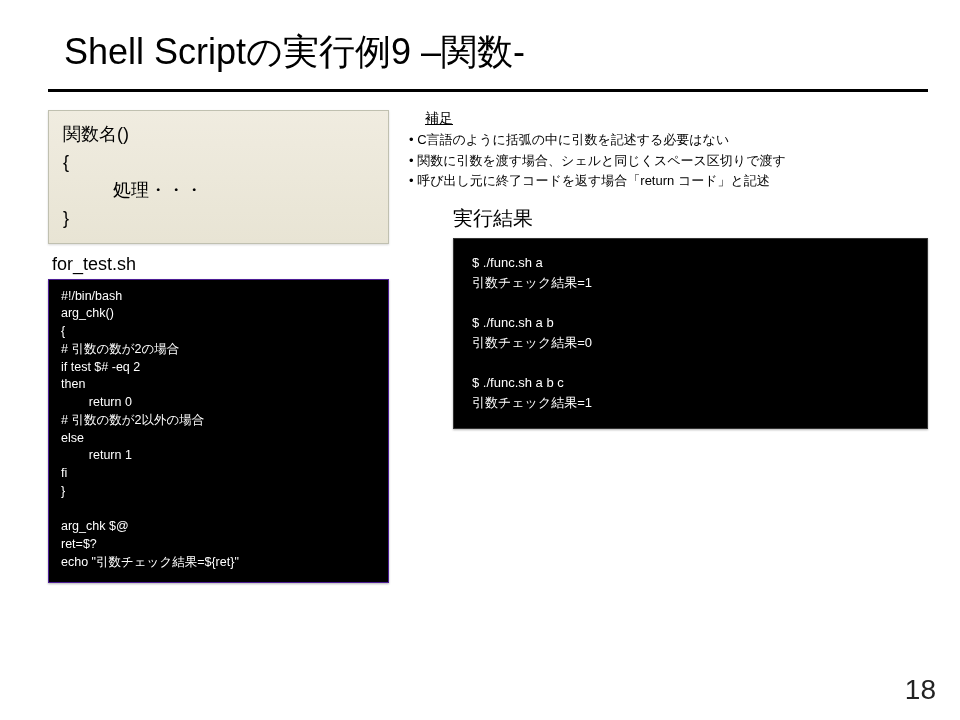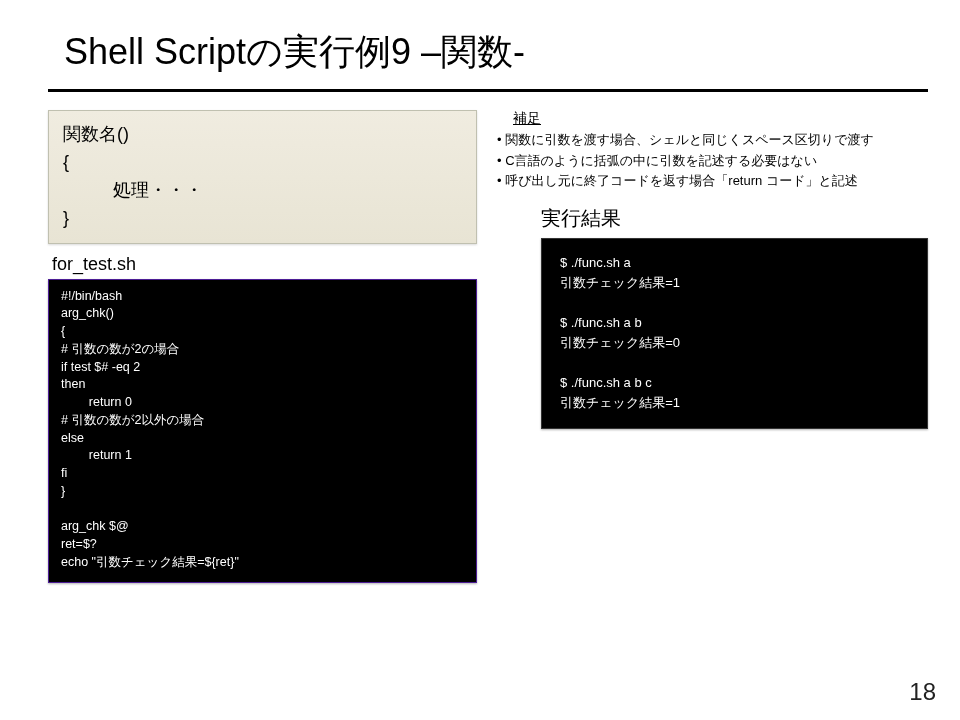--- a/index.html
+++ b/index.html
@@ -22,21 +22,21 @@
   .title-underline {
     border-bottom: 3px solid #000;
     margin: 0 32px 18px 48px;
   }
   .content {
     display: flex;
     padding: 0 32px 0 48px;
     gap: 16px;
   }
   .left-col {
-    width: 429px;
+    width: 341px;
     flex-shrink: 0;
   }
   .right-col {
     flex: 1;
     min-width: 0;
   }
   .syntax-box {
     background: #ece9d8;
     background: linear-gradient(#f0ece0, #e8e4d4);
     border: 1px solid #c0c0b0;
@@ -95,21 +95,21 @@
     white-space: pre-wrap;
     margin-left: 48px;
     border: 1px solid #333;
     box-shadow: 0 1px 2px rgba(0,0,0,0.3);
     font-family: "Helvetica Neue", Arial, "Hiragino Kaku Gothic ProN", Meiryo, sans-serif;
   }
   .page-num {
     position: absolute;
     right: 24px;
     bottom: 14px;
-    font-size: 24px;
+    font-size: 28px;
     color: #222;
   }
 </style>
 </head>
 <body>
 
 <h1 class="title">Shell Scriptの実行例9 –関数-</h1>
 <div class="title-underline"></div>
 
 <div class="content">
@@ -134,22 +134,22 @@
 
 arg_chk $@
 ret=$?
 echo "引数チェック結果=${ret}"</div>
   </div>
 
   <div class="right-col">
     <div class="notes">
       <div class="notes-title">補足</div>
       <ul>
+        <li>C言語のように括弧の中に引数を記述する必要はない</li>
         <li>関数に引数を渡す場合、シェルと同じくスペース区切りで渡す</li>
-        <li>C言語のように括弧の中に引数を記述する必要はない</li>
         <li>呼び出し元に終了コードを返す場合「return コード」と記述</li>
       </ul>
     </div>
     <div class="result-label">実行結果</div>
     <div class="result-box">$ ./func.sh a
 引数チェック結果=1
 
 $ ./func.sh a b
 引数チェック結果=0
 

